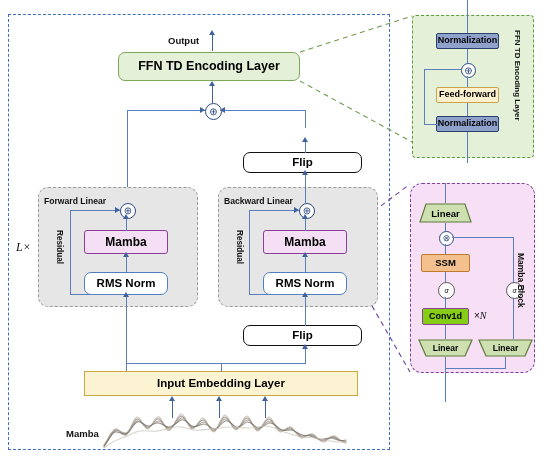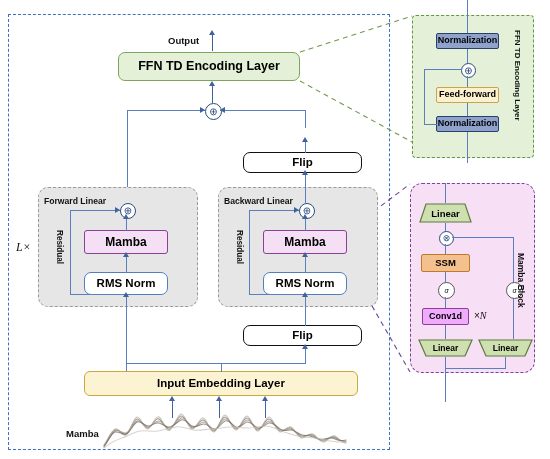--- a/index.html
+++ b/index.html
@@ -48,21 +48,21 @@
   }
   .box-rms{
     background:#ffffff;
     border:1.4px solid #4f7fc0;
     border-radius:7px;
     font-size:11.5px;
   }
   .box-embed{
     background:#fcf3d2;
     border:1.5px solid #c9a93d;
-    border-radius:6px;
+    border-radius:0;
     font-size:11.5px;
   }
 
   
   .enc-panel{
     background:#e6e6e6;
     border:1.4px dashed #9a9a9a;
     border-radius:10px;
   }
   .enc-title{
@@ -107,21 +107,21 @@
     font-size:9px;
     border-radius:2px;
   }
   .box-ssm{
     background:#f3c08e;
     border:1.3px solid #c07a2e;
     font-size:9.5px;
     border-radius:2px;
   }
   .box-conv{
-    background:#f0abfc;
+    background:#84cc16;
     border:1.3px solid #8b3f96;
     font-size:9px;
     border-radius:2px;
   }
   .trap-bd{position:absolute;}
 
   
   .ln{position:absolute;background:#5b7fbd;}
   .ln-h{height:1.4px;}
   .ln-v{width:1.4px;}

